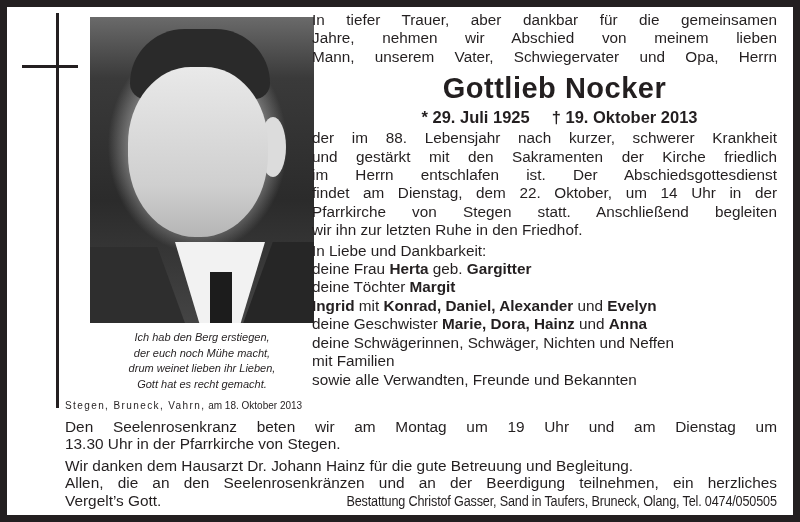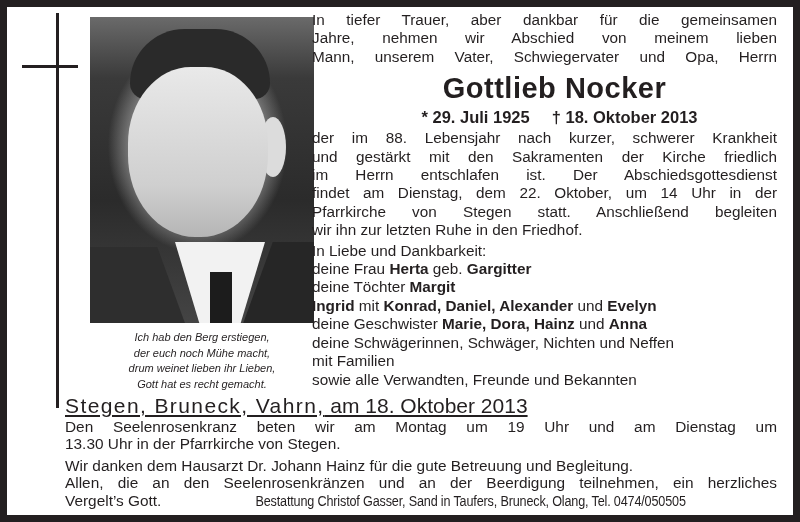--- a/index.html
+++ b/index.html
@@ -44,28 +44,28 @@
   .dates span + span { margin-left: 22px; }
   .body-text span { display:block; text-align: justify; text-align-last: justify; }
   .body-text span.last { text-align-last: left; }
   .family { margin-top: 2px; }
   .family .row { display:block; white-space: nowrap; }
   .b { font-weight: bold; }
   .bottom {
     position: absolute; left: 58px; top: 390px; width: 712px;
     font-family: "Liberation Sans Narrow", "Liberation Sans", sans-serif;
   }
-  .place { font-size: 21px; line-height: 18px; text-decoration: underline; }
+  .place { font-size: 10px; line-height: 18px; }
   .place .spaced { letter-spacing: 1.4px; }
   .rosary span, .thanks span { display:block; font-size: 15.4px; line-height: 17.4px; }
   .rosary { margin-top: 3px; }
   .rosary .j { text-align: justify; text-align-last: justify; }
   .thanks { margin-top: 4px; }
   .thanks .j { text-align: justify; text-align-last: justify; }
-  .last-line { display:flex; justify-content: flex-start; align-items: baseline; }
+  .last-line { display:flex; justify-content: space-between; align-items: baseline; }
   .undertaker { font-size: 10.5px; letter-spacing: -0.2px; transform: scaleX(0.82); transform-origin: right; white-space: nowrap; }
 </style>
 </head>
 <body>
 
 <div class="frame">
   <div>
     <div class="cross-v"></div>
     <div class="cross-h"></div>
   </div>
@@ -88,21 +88,21 @@
   </div>
 
   <div class="main">
     <div class="intro">
       <span>In tiefer Trauer, aber dankbar für die gemeinsamen</span>
       <span>Jahre, nehmen wir Abschied von meinem lieben</span>
       <span>Mann, unserem Vater, Schwiegervater und Opa, Herrn</span>
     </div>
     <div class="name">Gottlieb Nocker</div>
     <div class="dates">
-      <span>* 29. Juli 1925</span><span>† 18. Oktober 2013</span>
+      <span>* 29. Juli 1925</span><span>† 19. Oktober 2013</span>
     </div>
     <div class="body-text">
       <span>der im 88. Lebensjahr nach kurzer, schwerer Krankheit</span>
       <span>und gestärkt mit den Sakramenten der Kirche friedlich</span>
       <span>im Herrn entschlafen ist. Der Abschiedsgottesdienst</span>
       <span>findet am Dienstag, dem 22. Oktober, um 14 Uhr in der</span>
       <span>Pfarrkirche von Stegen statt. Anschließend begleiten</span>
       <span class="last">wir ihn zur letzten Ruhe in den Friedhof.</span>
     </div>
     <div class="family">

